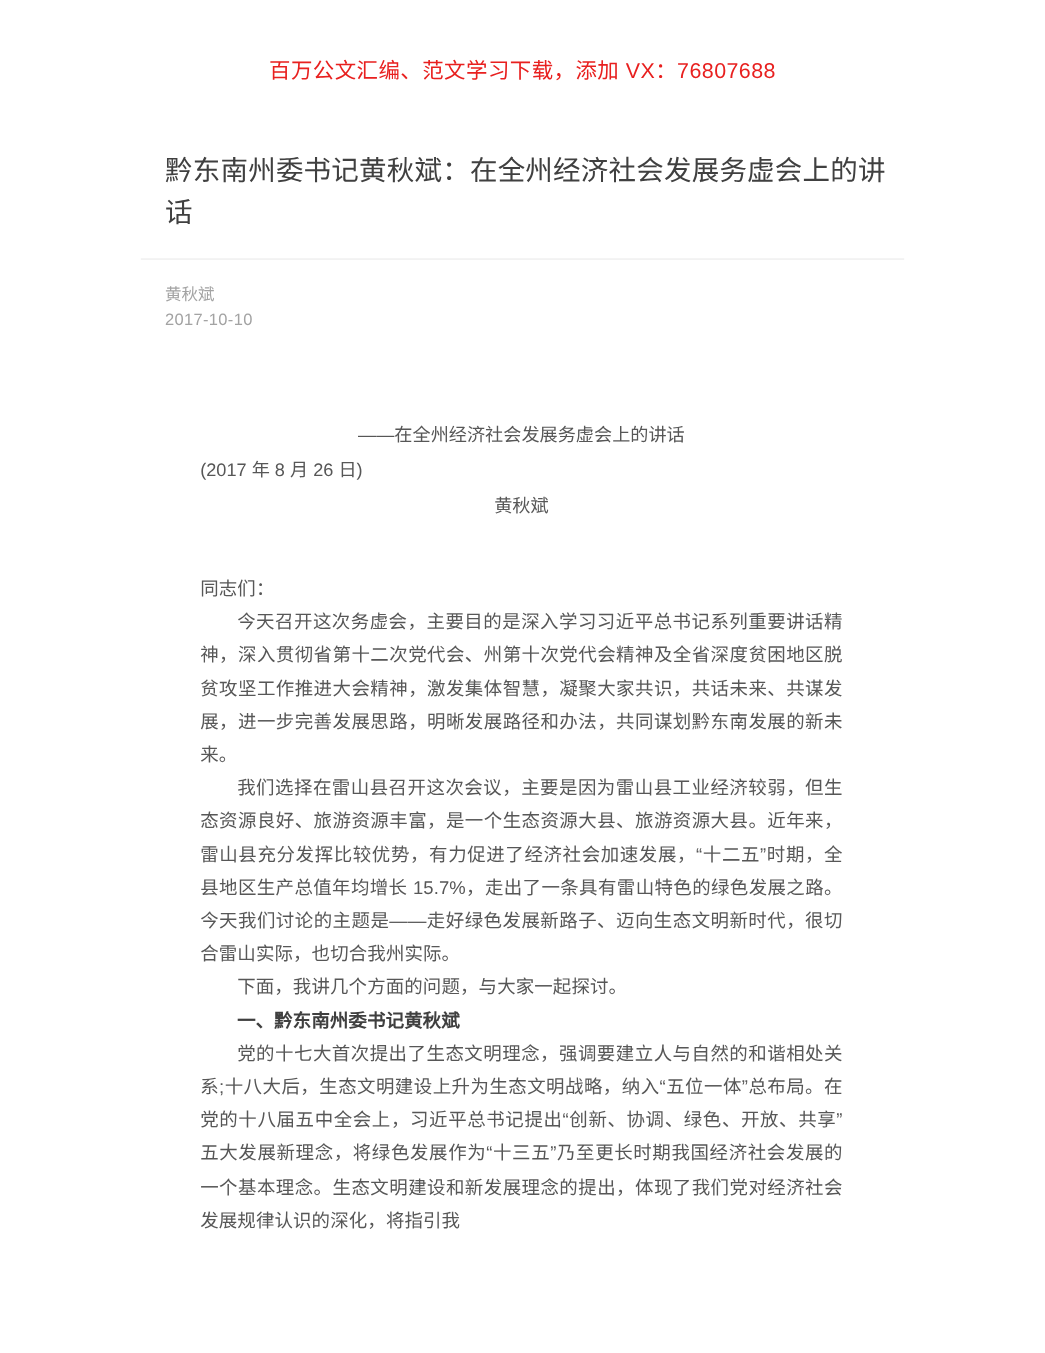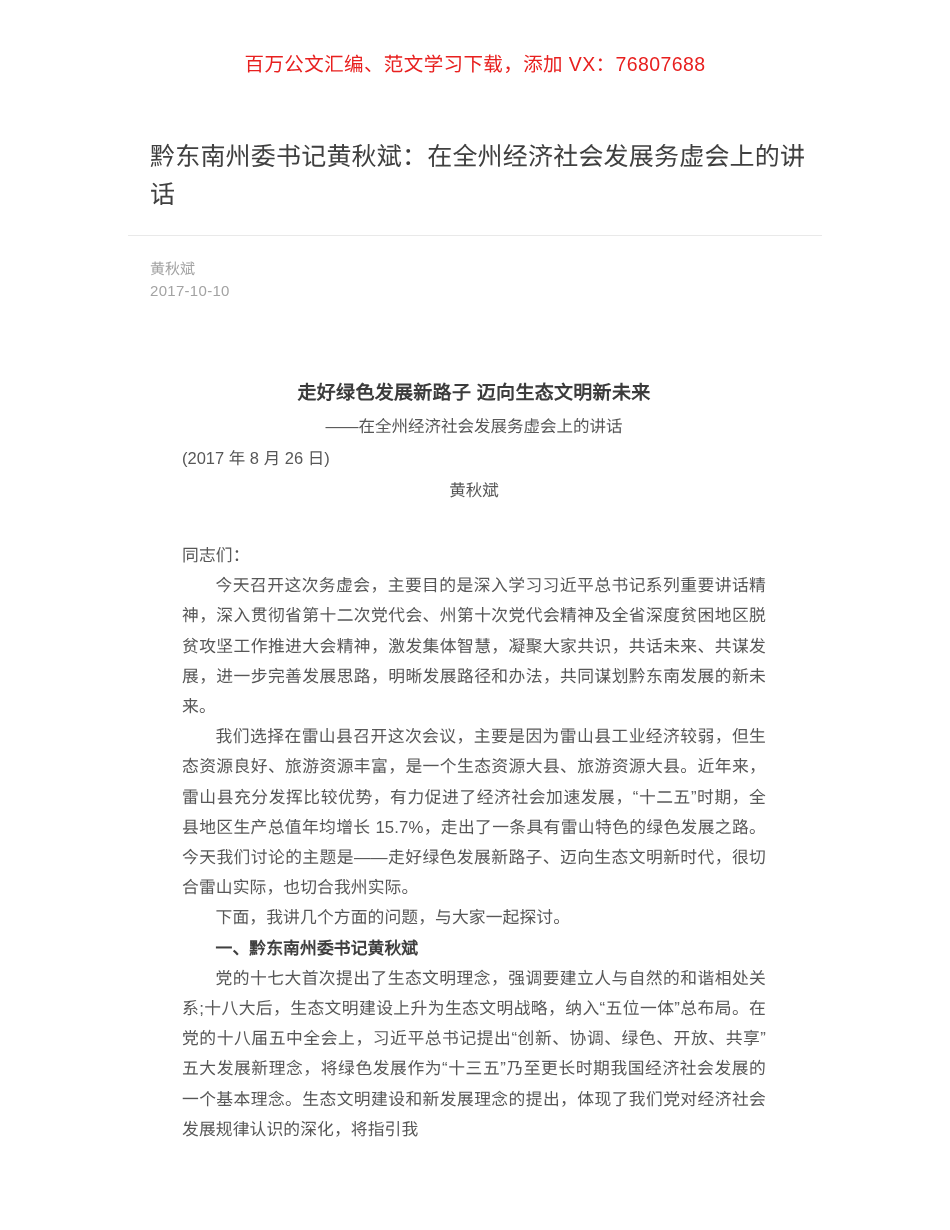--- a/index.html
+++ b/index.html
@@ -107,21 +107,21 @@
     margin: 2px 0 0 0;
   }
   .doc-byline {
     text-align: center;
     font-size: 16.5px;
     color: #575757;
     line-height: 30px;
     margin: 2px 0 0 0;
   }
 
-  .body-block { margin-top: 36px; }
+  .body-block { margin-top: 46px; }
 
   .para {
     font-size: 16.8px;
     line-height: 30.2px;
     color: #575757;
     margin: 0;
     text-align: justify;
     text-justify: inter-ideograph;
     word-break: break-all;
     letter-spacing: 0.1px;
@@ -149,21 +149,20 @@
     <div class="header-divider"></div>
 
     <div class="meta">
       <span class="meta-author">黄秋斌</span>
       <span class="meta-date">2017-10-10</span>
     </div>
   </div>
 
   <div class="doc-body">
 
-    <div class="doc-heading-main">走好绿色发展新路子 迈向生态文明新未来</div>
 
     <div class="doc-subtitle">——在全州经济社会发展务虚会上的讲话</div>
 
     <div class="doc-dateline">(2017 年 8 月 26 日)</div>
 
     <div class="doc-byline">黄秋斌</div>
 
     <div class="body-block" id="paragraph-container">
         <p class="para salutation">同志们：</p>
         <p class="para indent">今天召开这次务虚会，主要目的是深入学习习近平总书记系列重要讲话精神，深入贯彻省第十二次党代会、州第十次党代会精神及全省深度贫困地区脱贫攻坚工作推进大会精神，激发集体智慧，凝聚大家共识，共话未来、共谋发展，进一步完善发展思路，明晰发展路径和办法，共同谋划黔东南发展的新未来。</p>

